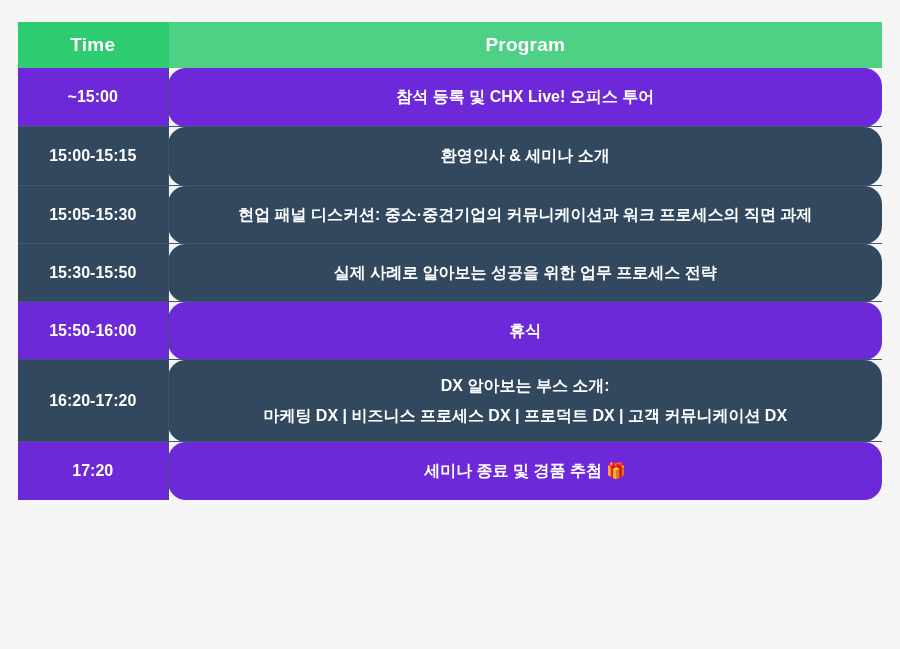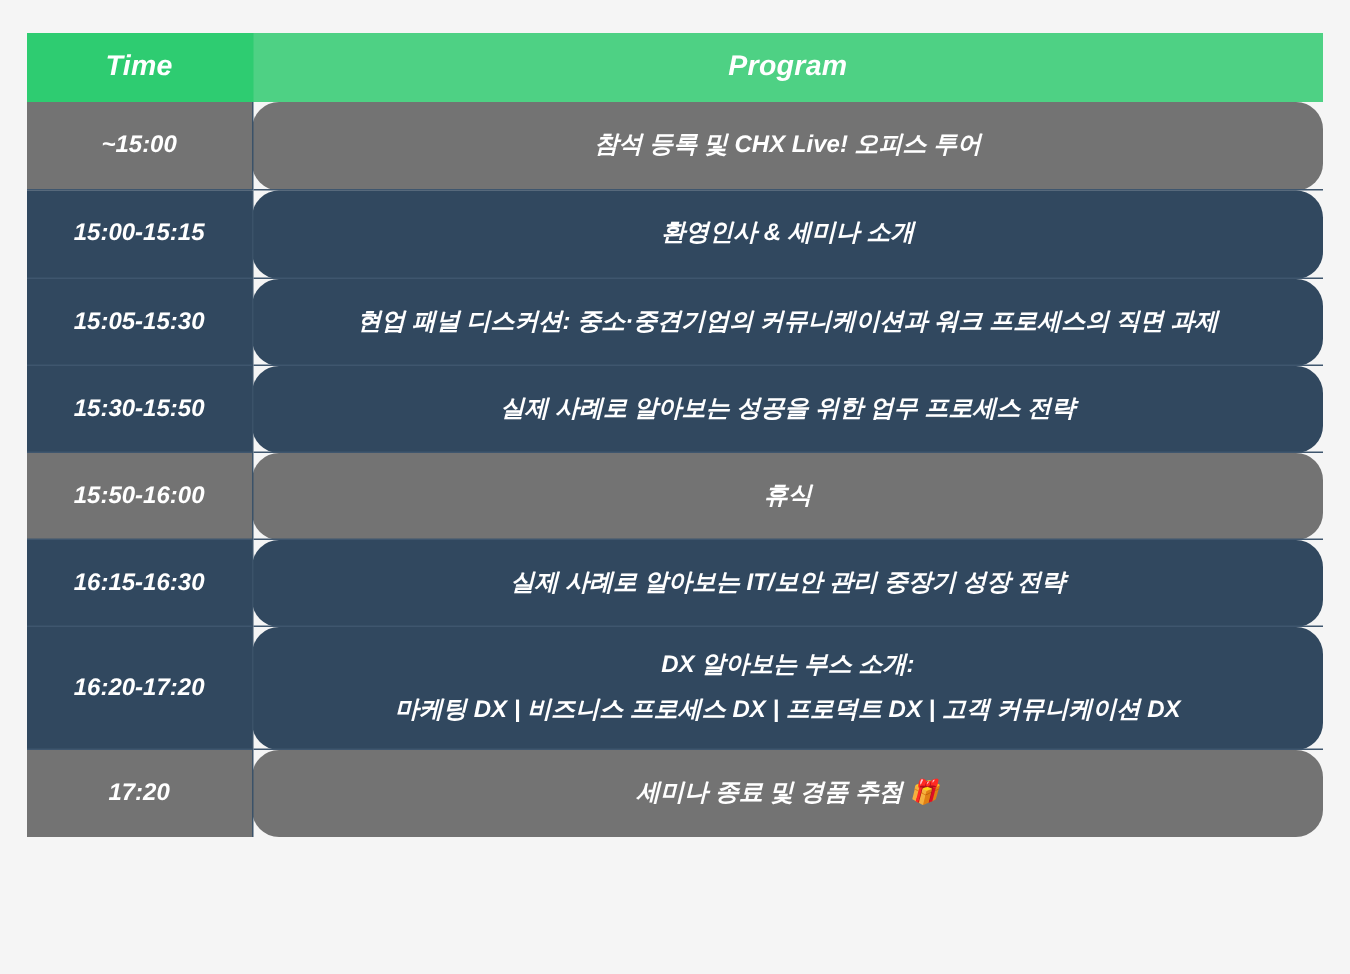--- a/index.html
+++ b/index.html
@@ -13,21 +13,20 @@
     background: #f5f5f5;
     font-family: "Liberation Sans", "DejaVu Sans", sans-serif;
     overflow: hidden;
   }
 
   .page {
     position: relative;
     width: 900px;
     height: 483px;
     box-sizing: border-box;
-    font-style: italic;
   }
 
   .schedule-table {
     position: absolute;
     left: 18px;
     top: 22px;
     width: 864px;
     border-collapse: collapse;
     table-layout: fixed;
   }
@@ -73,21 +72,21 @@
     border-right: 1px solid #3b5269;
     padding: 0 6px;
     font-size: 16px;
   }
   tbody td.cell-program {
     padding: 0 14px;
     border-radius: 18px;
   }
 
   tr.row-dark td { background: #31485f; }
-  tr.row-gray td { background: #737373; }
+  tr.row-gray td { background: #6d28d9; }
 
   
   tr.r0 td { height: 58px; }
   tr.r1 td { height: 58px; }
   tr.r2 td { height: 57px; }
   tr.r3 td { height: 57px; margin-left: 28px; }
   tr.r4 td { height: 57px; }
   tr.r5 td { height: 57px; }
   tr.r6 td { height: 57px; }
   tr.r7 td { height: 81px; }
@@ -160,28 +159,20 @@
       <tr class="row-gray r4">
         <td class="cell-time">15:50-16:00</td>
         <td class="cell-program">
           <span class="program-lines">
             <span class="line">휴식</span>
           </span>
         </td>
       </tr>
 
 
-      <tr class="row-dark r6">
-        <td class="cell-time">16:15-16:30</td>
-        <td class="cell-program">
-          <span class="program-lines">
-            <span class="line">실제 사례로 알아보는 IT/보안 관리 중장기 성장 전략</span>
-          </span>
-        </td>
-      </tr>
 
       <tr class="row-dark r7">
         <td class="cell-time">16:20-17:20</td>
         <td class="cell-program">
           <span class="program-lines">
             <span class="line">DX 알아보는 부스 소개:</span>
             <span class="line">마케팅 DX | 비즈니스 프로세스 DX | 프로덕트 DX | 고객 커뮤니케이션 DX</span>
           </span>
         </td>
       </tr>

